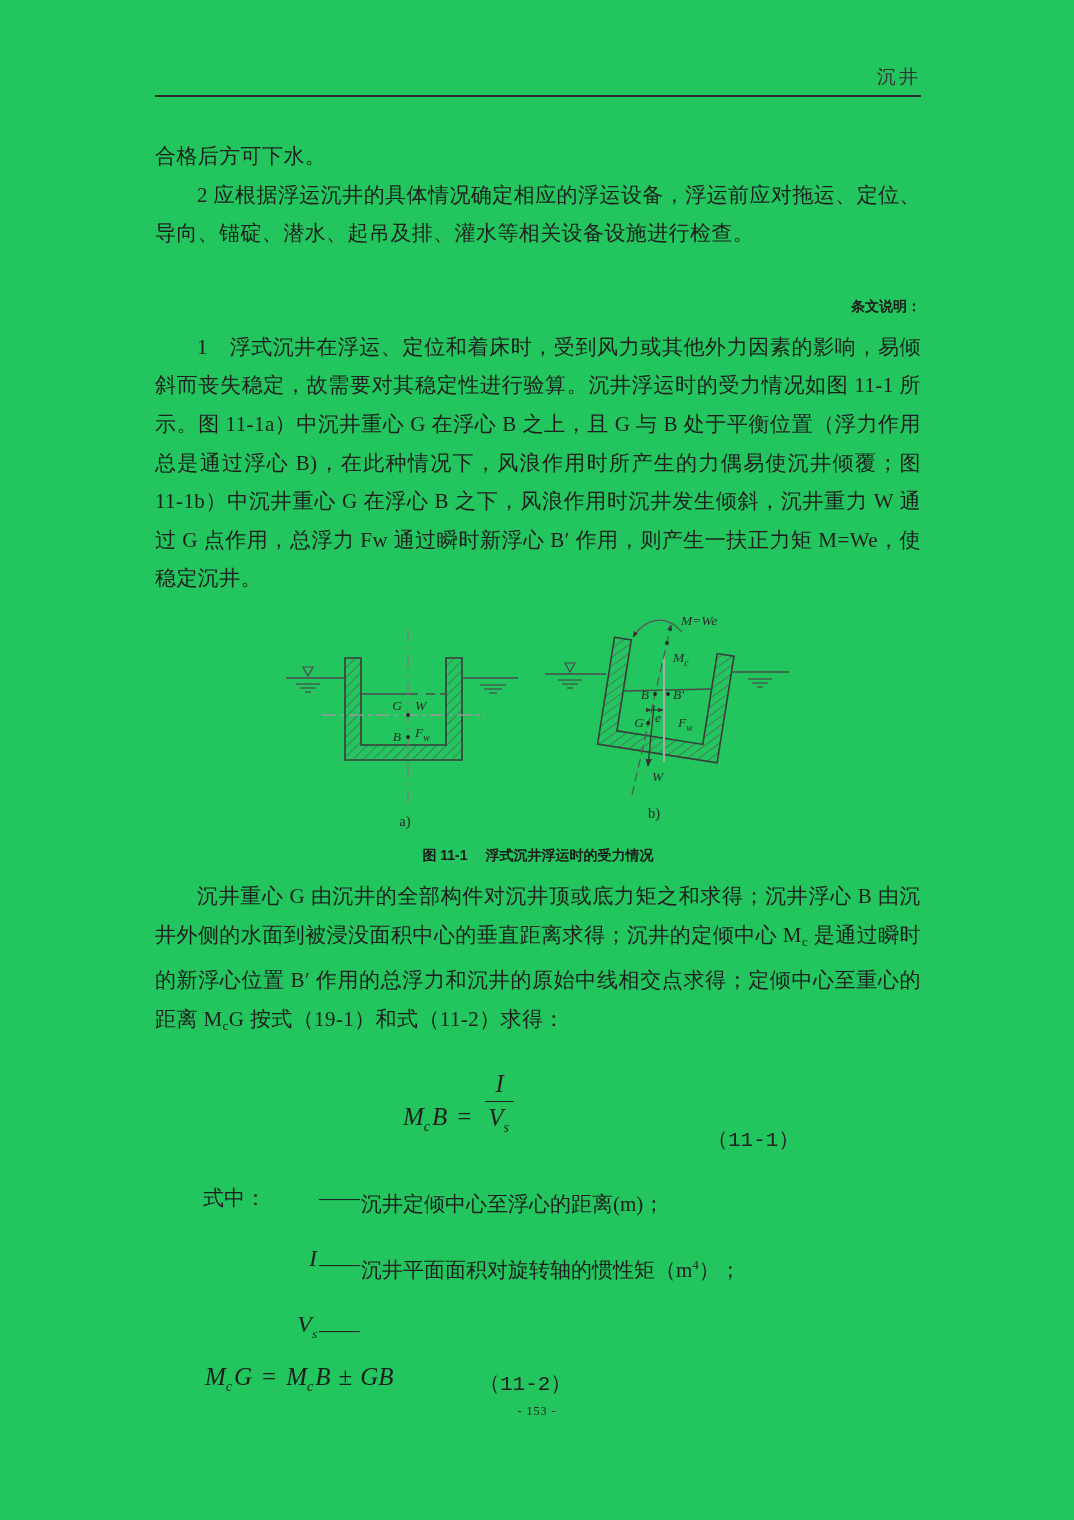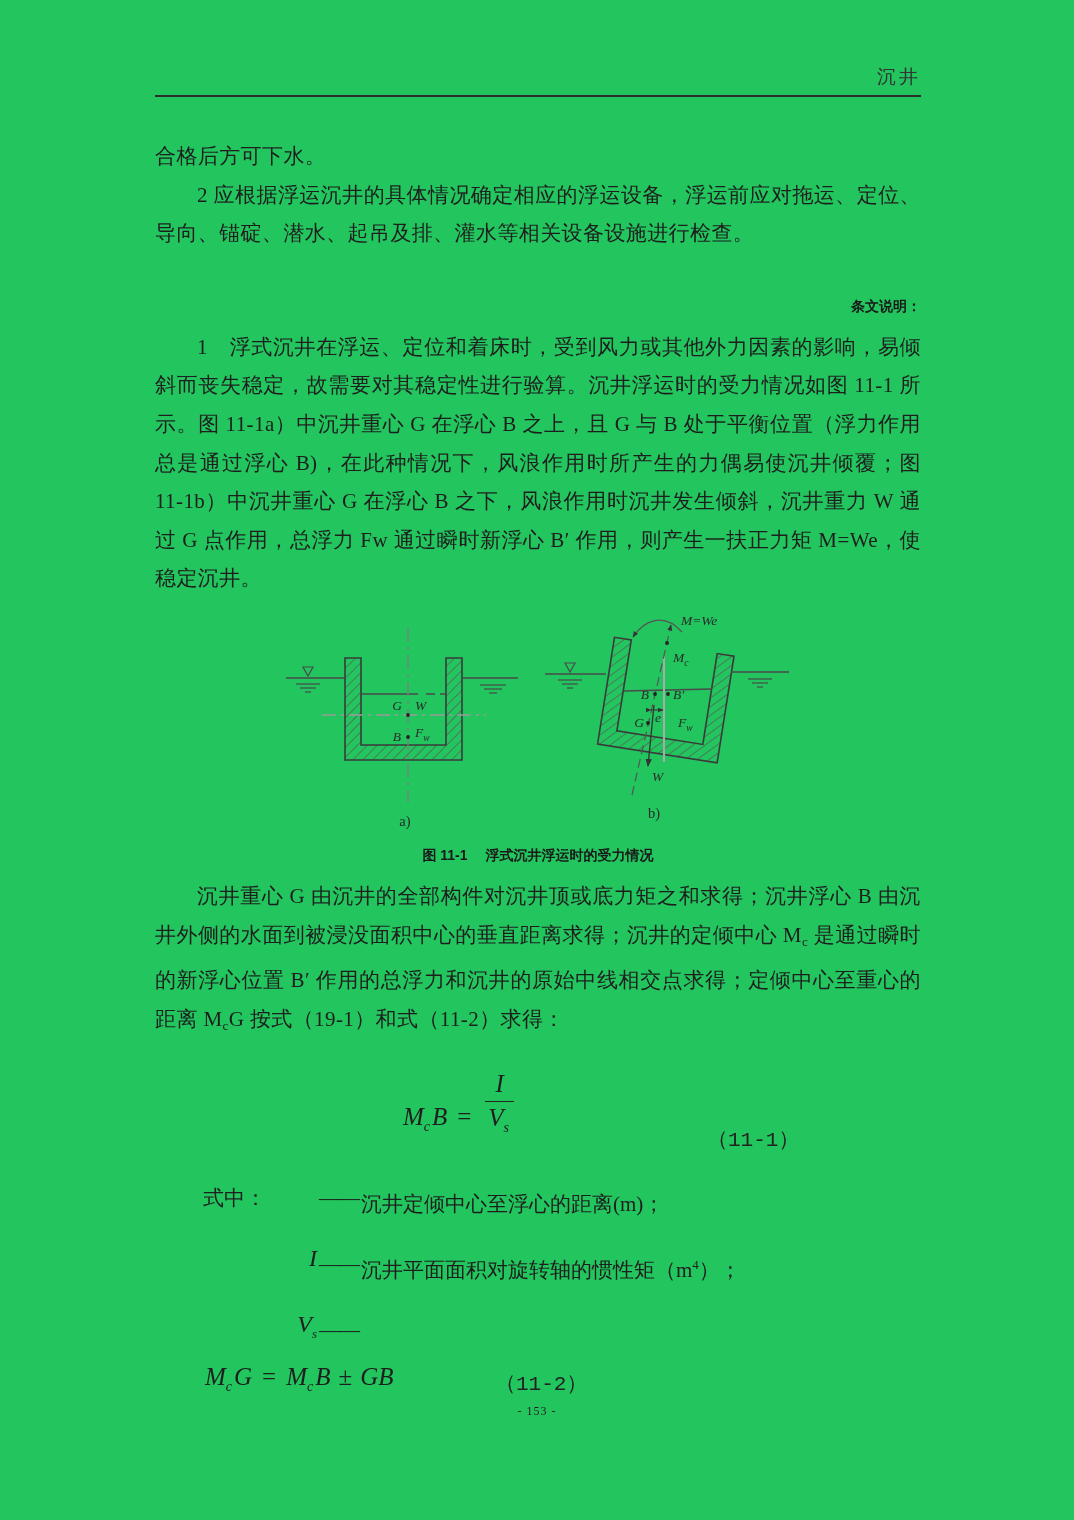--- a/index.html
+++ b/index.html
@@ -56,21 +56,21 @@
   .eq-op  { margin:0 8px; }
   .frac { display:inline-flex; flex-direction:column; align-items:center; margin-left:4px; }
   .frac .num { padding:0 10px 3px 10px; border-bottom:1.6px solid #222; line-height:1.05; }
   .frac .den { padding-top:3px; line-height:1.05; }
   .eq-number {
     position:absolute; font-style:normal;
     font-family:Liberation Mono, monospace;
     font-size:21px; color:#222;
   }
   .eq1 .eq-number { left:552px; bottom:8px; }
-  .eq2 .eq-number { left:340px; top:14px; }
+  .eq2 .eq-number { left:324px; top:14px; }
 
   
   .where { margin-top:18px; }
   .def-line { position:relative; min-height:40px; padding-left:206px; margin-bottom:21px;
               font-size:21px; line-height:39px; }
   .def-line:last-child { margin-bottom:0; }
   .where-label { position:absolute; left:48px; top:0; }
   .def-sym { position:absolute; left:0; width:162px; text-align:right; top:-6px;
              font-size:24px; font-style:italic; }
   .def-sym sub { font-size:13px; }

